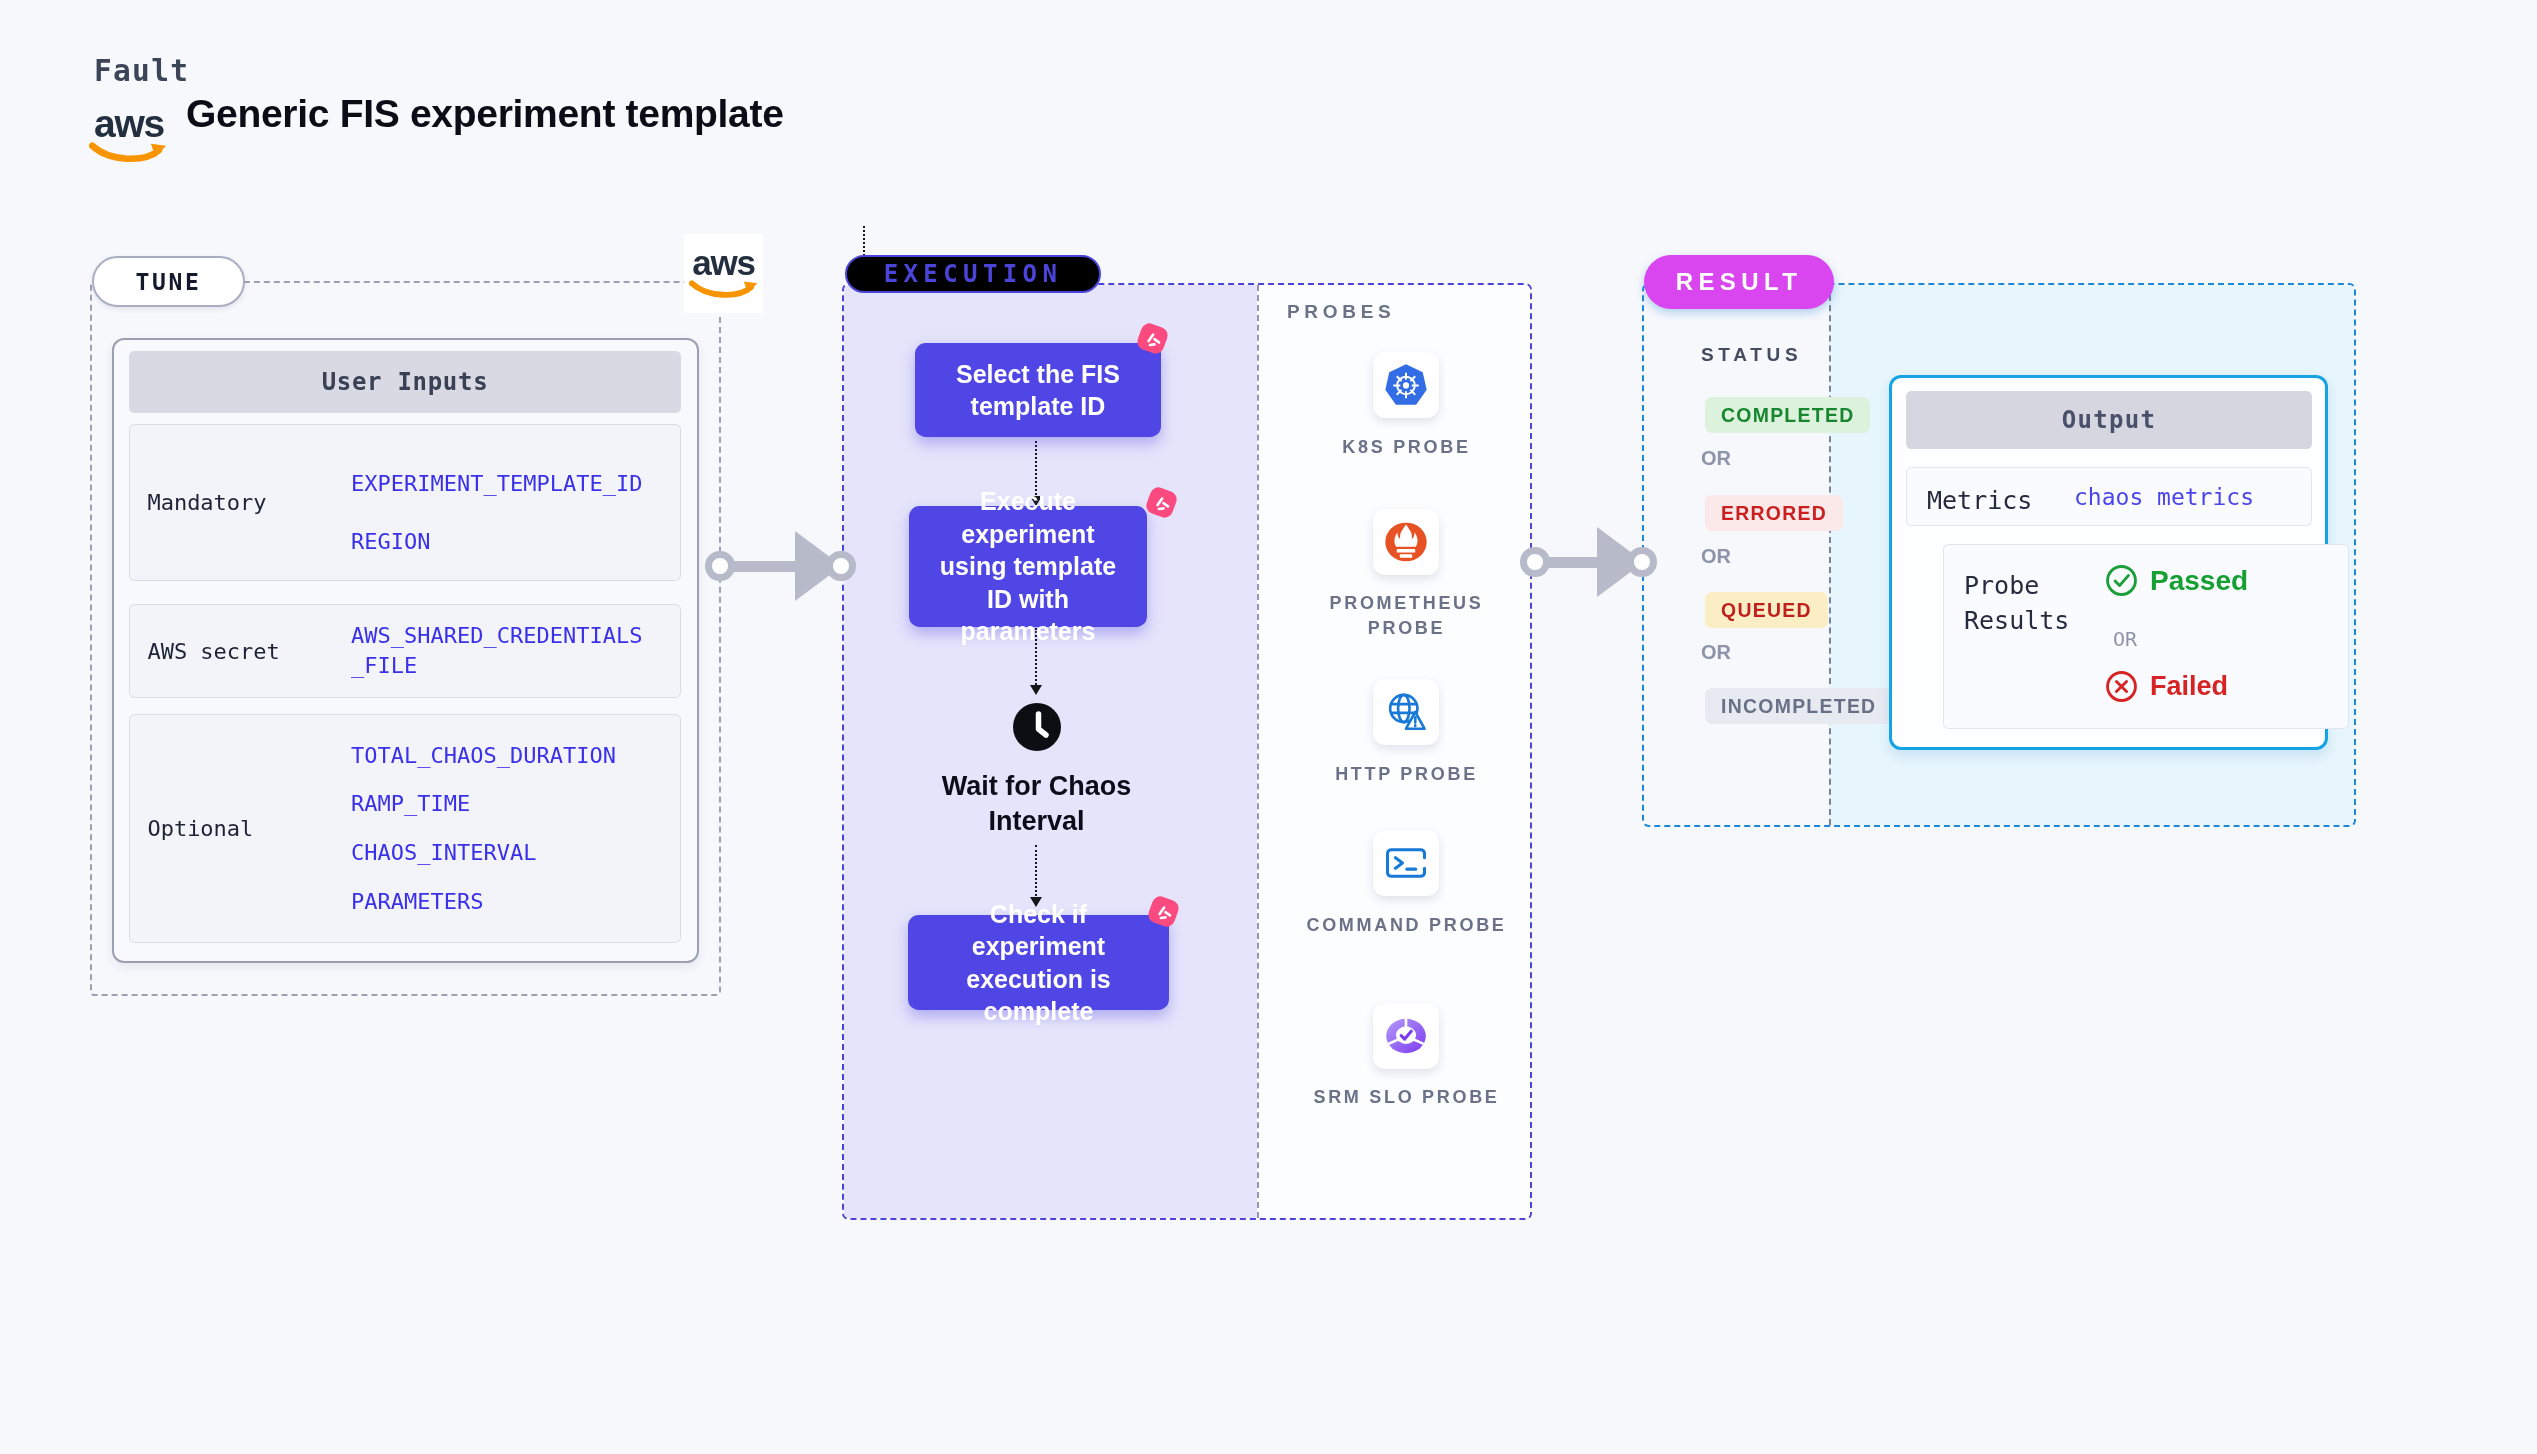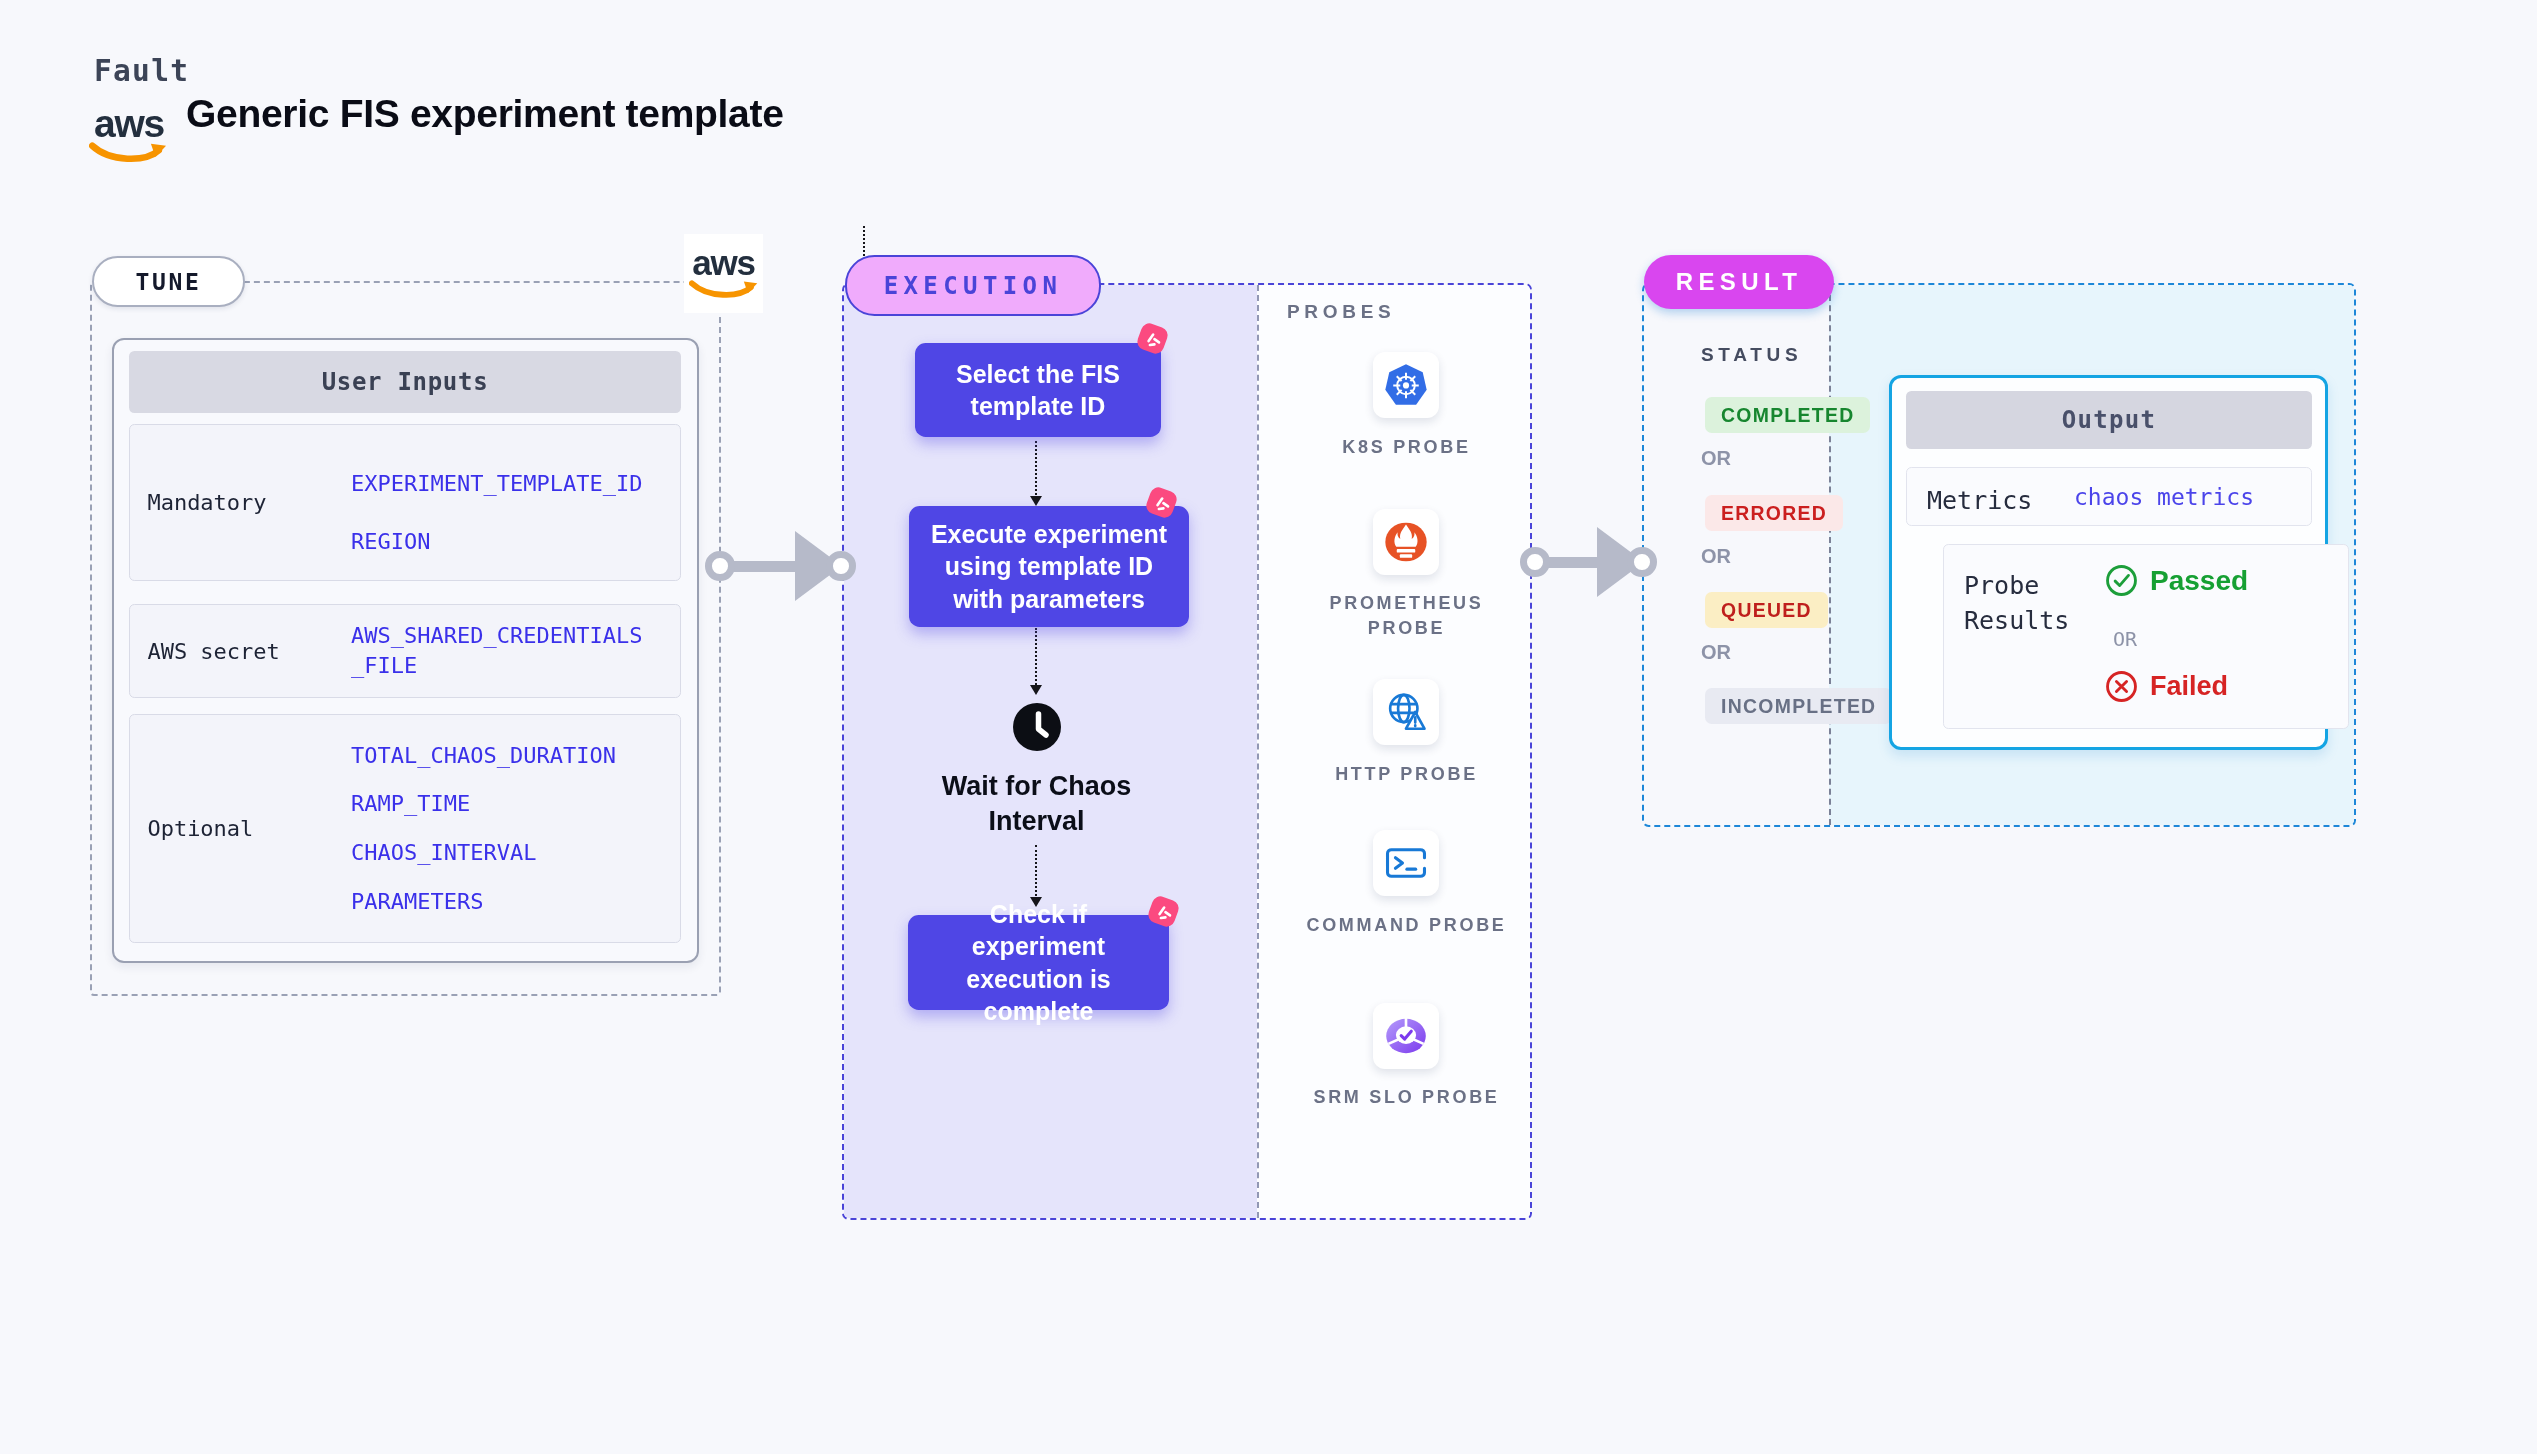--- a/index.html
+++ b/index.html
@@ -44,21 +44,21 @@
   
   .harrow { z-index:4; }
   .harrow .bar { position:absolute; height:10.7px; background:#b6bac9; }
   .harrow .head { position:absolute; width:0; height:0; border-top:35px solid transparent; border-bottom:35px solid transparent; }
   .harrow .ring { position:absolute; width:29.5px; height:29.5px; border:7.4px solid #b6bac9; border-radius:50%; background:#ffffff; }
 
   
   .exec-panel { left:842px; top:283px; width:690px; height:937px; border:2px dashed #4a44d8; border-radius:6.7px; overflow:hidden; }
   .exec-left { position:absolute; left:0; top:0; bottom:0; width:413px; background:#e5e4fb; }
   .exec-right { position:absolute; left:413px; top:0; bottom:0; right:0; background:#fcfdff; border-left:2px dashed #9298b4; }
-  .exec-pill { left:845px; top:255px; width:256px; height:61px; background:#f0abfc; border:2.7px solid #4a44d8;
+  .exec-pill { left:845px; top:255px; width:256px; height:38px; background:#000000; border:2.7px solid #4a44d8;
     border-radius:29.5px; display:flex; align-items:center; justify-content:center; font-size:24px; font-weight:bold;
     color:#4a44d8; letter-spacing:5.4px; z-index:6; }
   .start-dotted { left:863px; top:226px; height:29.5px; width:0; border-left:2.7px dotted #15151a; z-index:6; }
 
   .flow-btn { background:#4f46e5; border-radius:10.7px; color:#ffffff; display:flex; align-items:center; justify-content:center;
     text-align:center; font-size:25px; font-weight:bold; line-height:1.3; padding:12px 16px;
     box-shadow:0 6.7px 13.4px rgba(79,70,229,.35); z-index:3; }
   .chaos-badge { z-index:4; }
   .varrow { width:0; border-left:2.7px dotted #15151a; z-index:2; }
   .varrow.arrowed::after { content:""; position:absolute; bottom:-2.7px; left:-7.4px; width:0; height:0;
@@ -165,21 +165,21 @@
   <div class="abs exec-pill mono">EXECUTION</div>
 
   <div class="abs flow-btn" style="left:915px; top:343px; width:246px; height:94px;">Select the FIS template ID</div>
   <svg class="abs chaos-badge" style="left:1133px; top:319px;" width="39" height="39" viewBox="0 0 60 60">
     <rect x="9" y="9" width="42" height="42" rx="13" fill="#fb4a80" transform="rotate(20 30 30)"></rect>
     <path d="M24 34 L31 24 M33 31 L40 36 M26 40 L33 39" stroke="#ffffff" stroke-width="4" stroke-linecap="round" fill="none"></path>
   </svg>
 
   <div class="abs varrow arrowed" style="left:1035px; top:441px; height:62px;"></div>
 
-  <div class="abs flow-btn" style="left:909px; top:506px; width:280px; height:121px;">Execute experiment using template ID with parameters</div>
+  <div class="abs flow-btn" style="left:909px; top:506px; width:238px; height:121px;">Execute experiment using template ID with parameters</div>
   <svg class="abs chaos-badge" style="left:1142px; top:483px;" width="39" height="39" viewBox="0 0 60 60">
     <rect x="9" y="9" width="42" height="42" rx="13" fill="#fb4a80" transform="rotate(20 30 30)"></rect>
     <path d="M24 34 L31 24 M33 31 L40 36 M26 40 L33 39" stroke="#ffffff" stroke-width="4" stroke-linecap="round" fill="none"></path>
   </svg>
 
   <div class="abs varrow arrowed" style="left:1035px; top:628px; height:64px;"></div>
 
   <svg class="abs" style="left:1012px; top:702px;" width="50" height="50" viewBox="0 0 100 100">
     <circle cx="50" cy="50" r="48" fill="#0c0e14"></circle>
     <path d="M53 24 L53 54 L68 66" stroke="#ffffff" stroke-width="11" fill="none" stroke-linecap="round" stroke-linejoin="round"></path>

